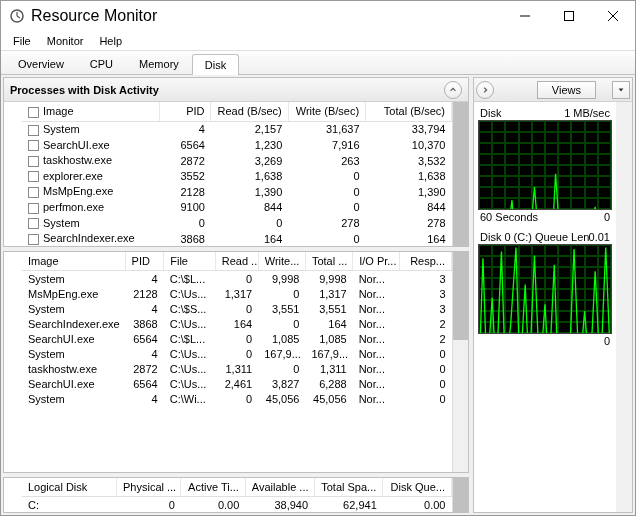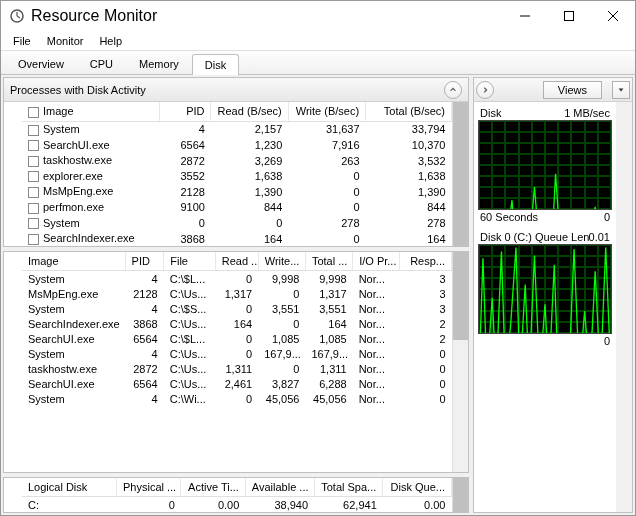--- a/index.html
+++ b/index.html
@@ -13,37 +13,37 @@
 .menuitem{padding:2px 8px;cursor:pointer}
 .tabs{height:24px;display:flex;align-items:flex-end;background:linear-gradient(#fdfdfd,#f0f0f0);border-bottom:1px solid #c0c0c0;padding:0 4px}
 .tab{padding:4px 12px;cursor:pointer;border:1px solid transparent;border-bottom:none;border-radius:3px 3px 0 0;margin-right:0}
 .tab.active{background:#fff;border-color:#c0c0c0;position:relative;top:1px}
 .content{flex:1;display:flex;overflow:hidden;padding:2px;background:#f0f0f0}
 .leftpane{flex:1;display:flex;flex-direction:column;overflow:hidden;margin-right:4px}
 .rightpane{width:160px;display:flex;flex-direction:column;background:#fff;border:1px solid #c0c0c0}
 .panel{background:#fff;border:1px solid #c0c0c0;margin-bottom:4px;display:flex;flex-direction:column;overflow:hidden}
 .panel:last-child{margin-bottom:0}
 .panelhdr{height:24px;background:linear-gradient(#f8f8f8,#e8e8e8);display:flex;align-items:center;padding:0 6px;border-bottom:1px solid #d0d0d0;cursor:pointer}
-.panelhdr .title{font-weight:normal;white-space:nowrap}
+.panelhdr .title{font-weight:bold;white-space:nowrap}
 .panelhdr .stat{display:flex;align-items:center;margin-left:30px;gap:4px}
 .panelhdr .spacer{flex:1}
 .panelbody{flex:1;overflow:hidden;position:relative}
 .tablewrap{display:flex;height:100%;margin-left:18px;}
 .tablecontent{flex:1;overflow:hidden}
 .scrolltrack{width:16px;background:#f0f0f0;border-left:1px solid #ddd}
 .thumb{background:#c0c0c0;width:100%;height:40%}
 table{width:100%;border-collapse:collapse;table-layout:fixed}
 th{text-align:left;padding:3px 6px;font-weight:normal;background:#fff;border-right:1px solid #e8e8e8;border-bottom:1px solid #e0e0e0;white-space:nowrap;overflow:hidden;position:relative}
 th.num,td.num{text-align:right}
 td{padding:1.5px 6px;white-space:nowrap;overflow:hidden}
 .checkbox{width:11px;height:11px;border:1px solid #888;display:inline-block;vertical-align:middle;margin-right:4px;background:#fff}
 .chev{width:18px;height:18px;border:1px solid #b0b0b0;border-radius:9px;display:flex;align-items:center;justify-content:center;background:linear-gradient(#fff,#eee);cursor:pointer}
 .chev svg{width:8px;height:8px}
 .sq{display:inline-block;width:9px;height:9px;vertical-align:middle}
-.righthdr{height:24px;background:linear-gradient(#f8f8f8,#e8e8e8);display:flex;align-items:center;padding:0 2px;border-bottom:1px solid #d0d0d0;gap:10px}
+.righthdr{height:24px;background:linear-gradient(#f8f8f8,#e8e8e8);display:flex;align-items:center;padding:0 2px;border-bottom:1px solid #d0d0d0;gap:16px}
 .viewsbtn{border:1px solid #b0b0b0;background:linear-gradient(#fff,#eee);padding:2px 14px;cursor:pointer}
 .viewsarrow{border:1px solid #b0b0b0;background:linear-gradient(#fff,#eee);padding:2px 4px;cursor:pointer}
 .graphs{flex:1;padding:4px;display:flex;flex-direction:column;gap:6px;overflow:hidden}
 .graph{display:flex;flex-direction:column}
 .graphlbl{display:flex;justify-content:space-between;padding:1px 2px}
 .graphcanvas{height:90px;background:#000;border:1px solid #444;position:relative;overflow:hidden}
 .grid{position:absolute;inset:0;display:grid;grid-template-columns:repeat(10,1fr);grid-template-rows:repeat(8,1fr)}
 .grid div{border:0.5px solid #004000}
 .trace{position:absolute;inset:0}
 .rightscroll{width:16px;background:#f0f0f0}

